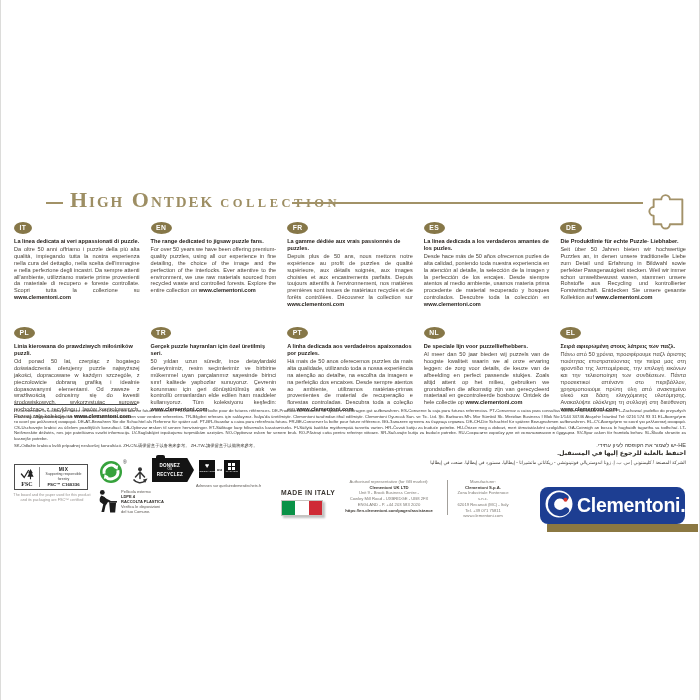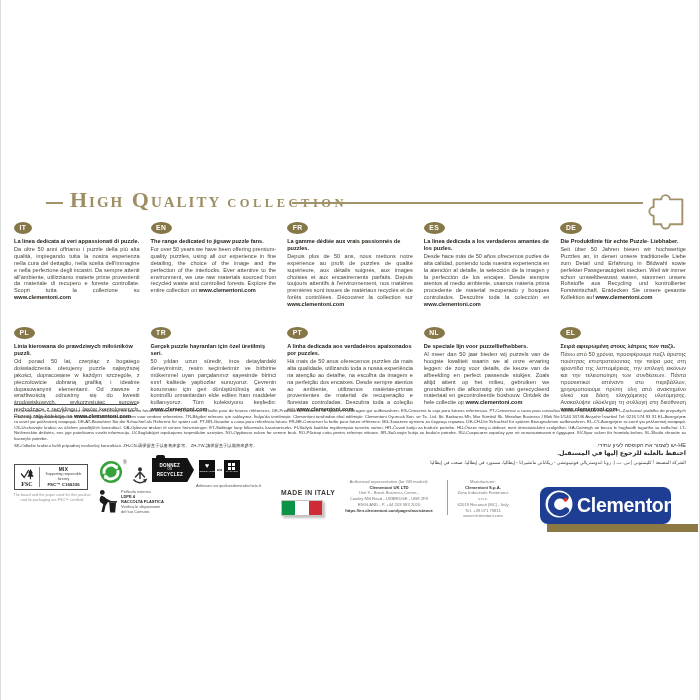--- a/index.html
+++ b/index.html
@@ -85,36 +85,36 @@
             display:flex;}
   .ita-flag span{flex:1;}
   .ita-green{background:#0a9247;} .ita-white{background:#fff;} .ita-red{background:#cf2b36;}
 
   .addr{font-size:4.2px;line-height:5.7px;color:#7c7872;text-align:center;}
   .addr .b{font-weight:bold;color:#3c3833;}
   .uk-addr{position:absolute;left:336px;top:479px;width:106px;}
   .addr-divider{position:absolute;left:447px;top:480px;width:1px;height:35px;background:#a3a09b;}
   .mfr-addr{position:absolute;left:452px;top:479px;width:62px;}
 
-  .clem-logo{position:absolute;left:540px;top:487px;width:131px;height:37px;background:#1d3e92;
+  .clem-logo{position:absolute;left:540px;top:487px;width:145px;height:37px;background:#1d3e92;
              border-radius:8px;display:flex;align-items:center;padding-left:5px;box-sizing:border-box;
              z-index:2;}
   .clem-text{color:#fff;font-weight:bold;font-size:19.5px;letter-spacing:-.3px;margin-left:4px;}
   .clem-bar{position:absolute;left:547px;top:524px;width:151px;height:8px;background:#8b7842;}
 </style>
 </head>
 <body>
 
 <div class="edge left"></div>
 <div class="edge right"></div>
 
 <div class="header">
   <div class="rule-left"></div>
   <div class="hq-title">
-    <span class="hq-main">High Quality</span><span class="hq-sub">collection</span>
+    <span class="hq-main">High Ontdek</span><span class="hq-sub">collection</span>
   </div>
   <div class="rule-right"></div>
   <span class="puzzle-icon">
     <svg width="44" height="46" viewBox="0 0 46 46">
       <path d="M8 14 H16 a4.5 4.5 0 1 1 9 0 H38 V40 H25 a4.5 4.5 0 1 1 -9 0 H8 V31 a4.5 4.5 0 1 1 0 -9 Z" fill="none" stroke="#a39269" stroke-width="2" stroke-linejoin="round"></path>
     </svg>
   </span>
 </div>
 
 <div class="lang-grid">

